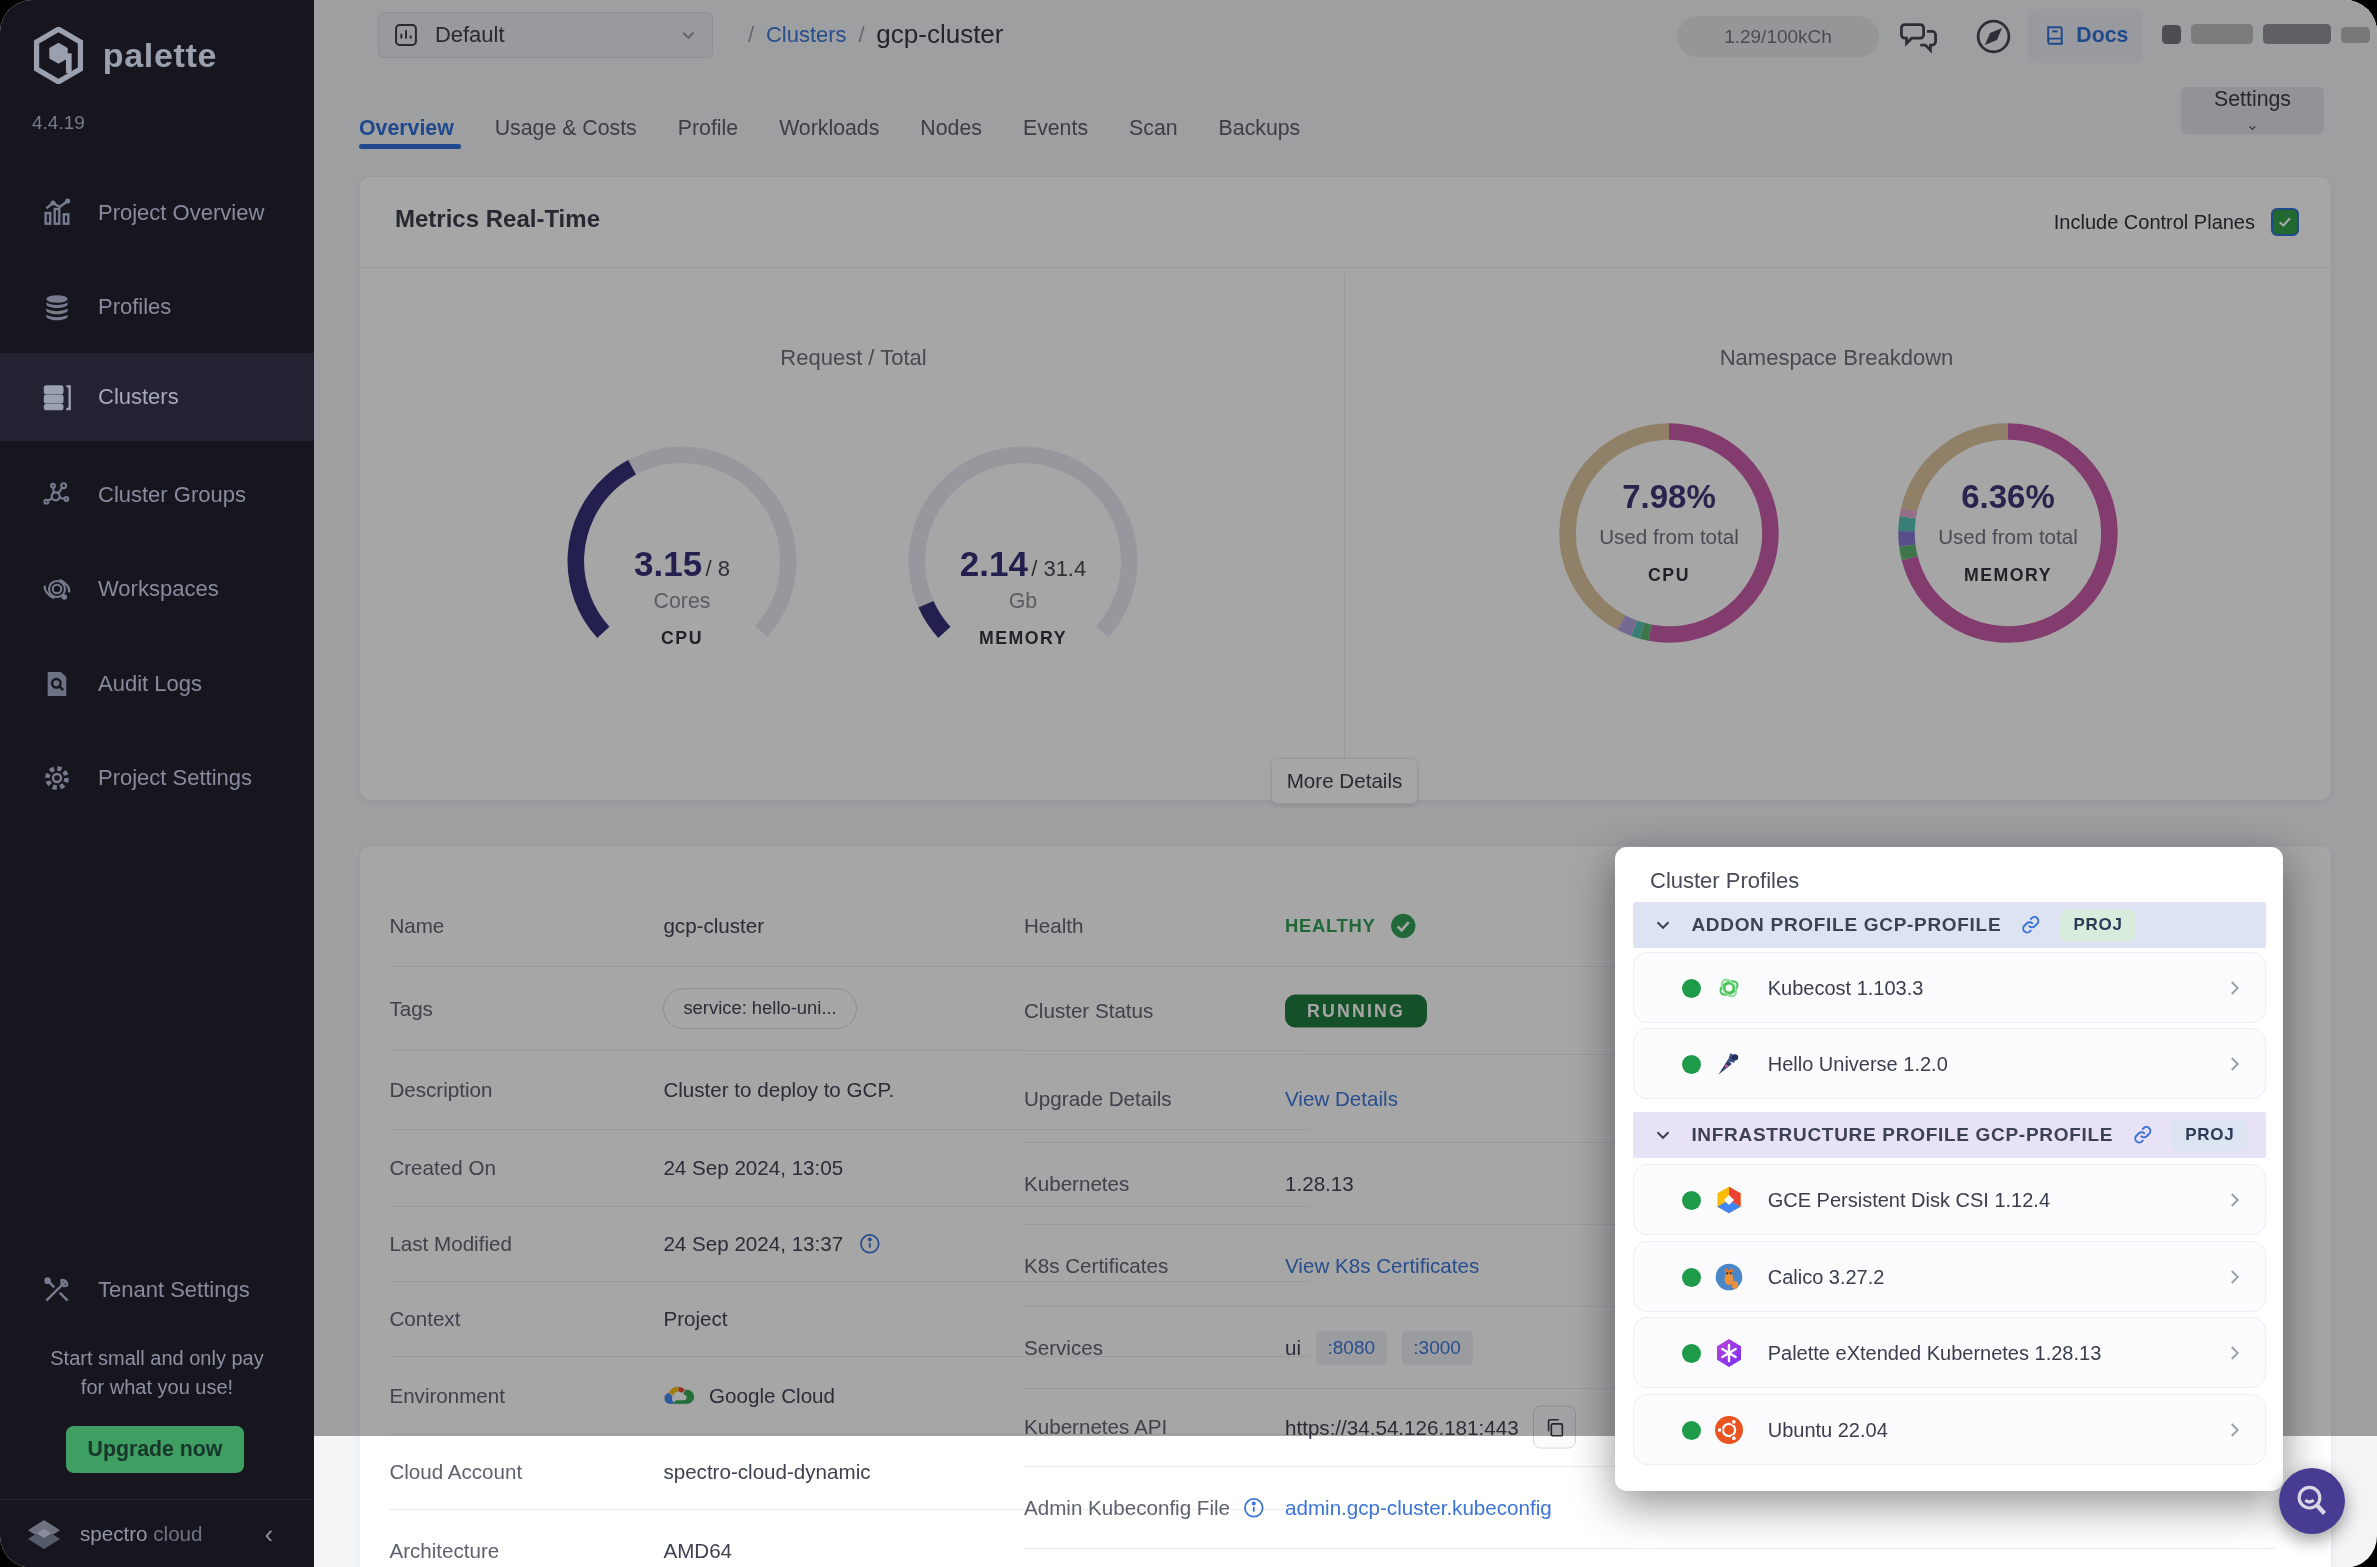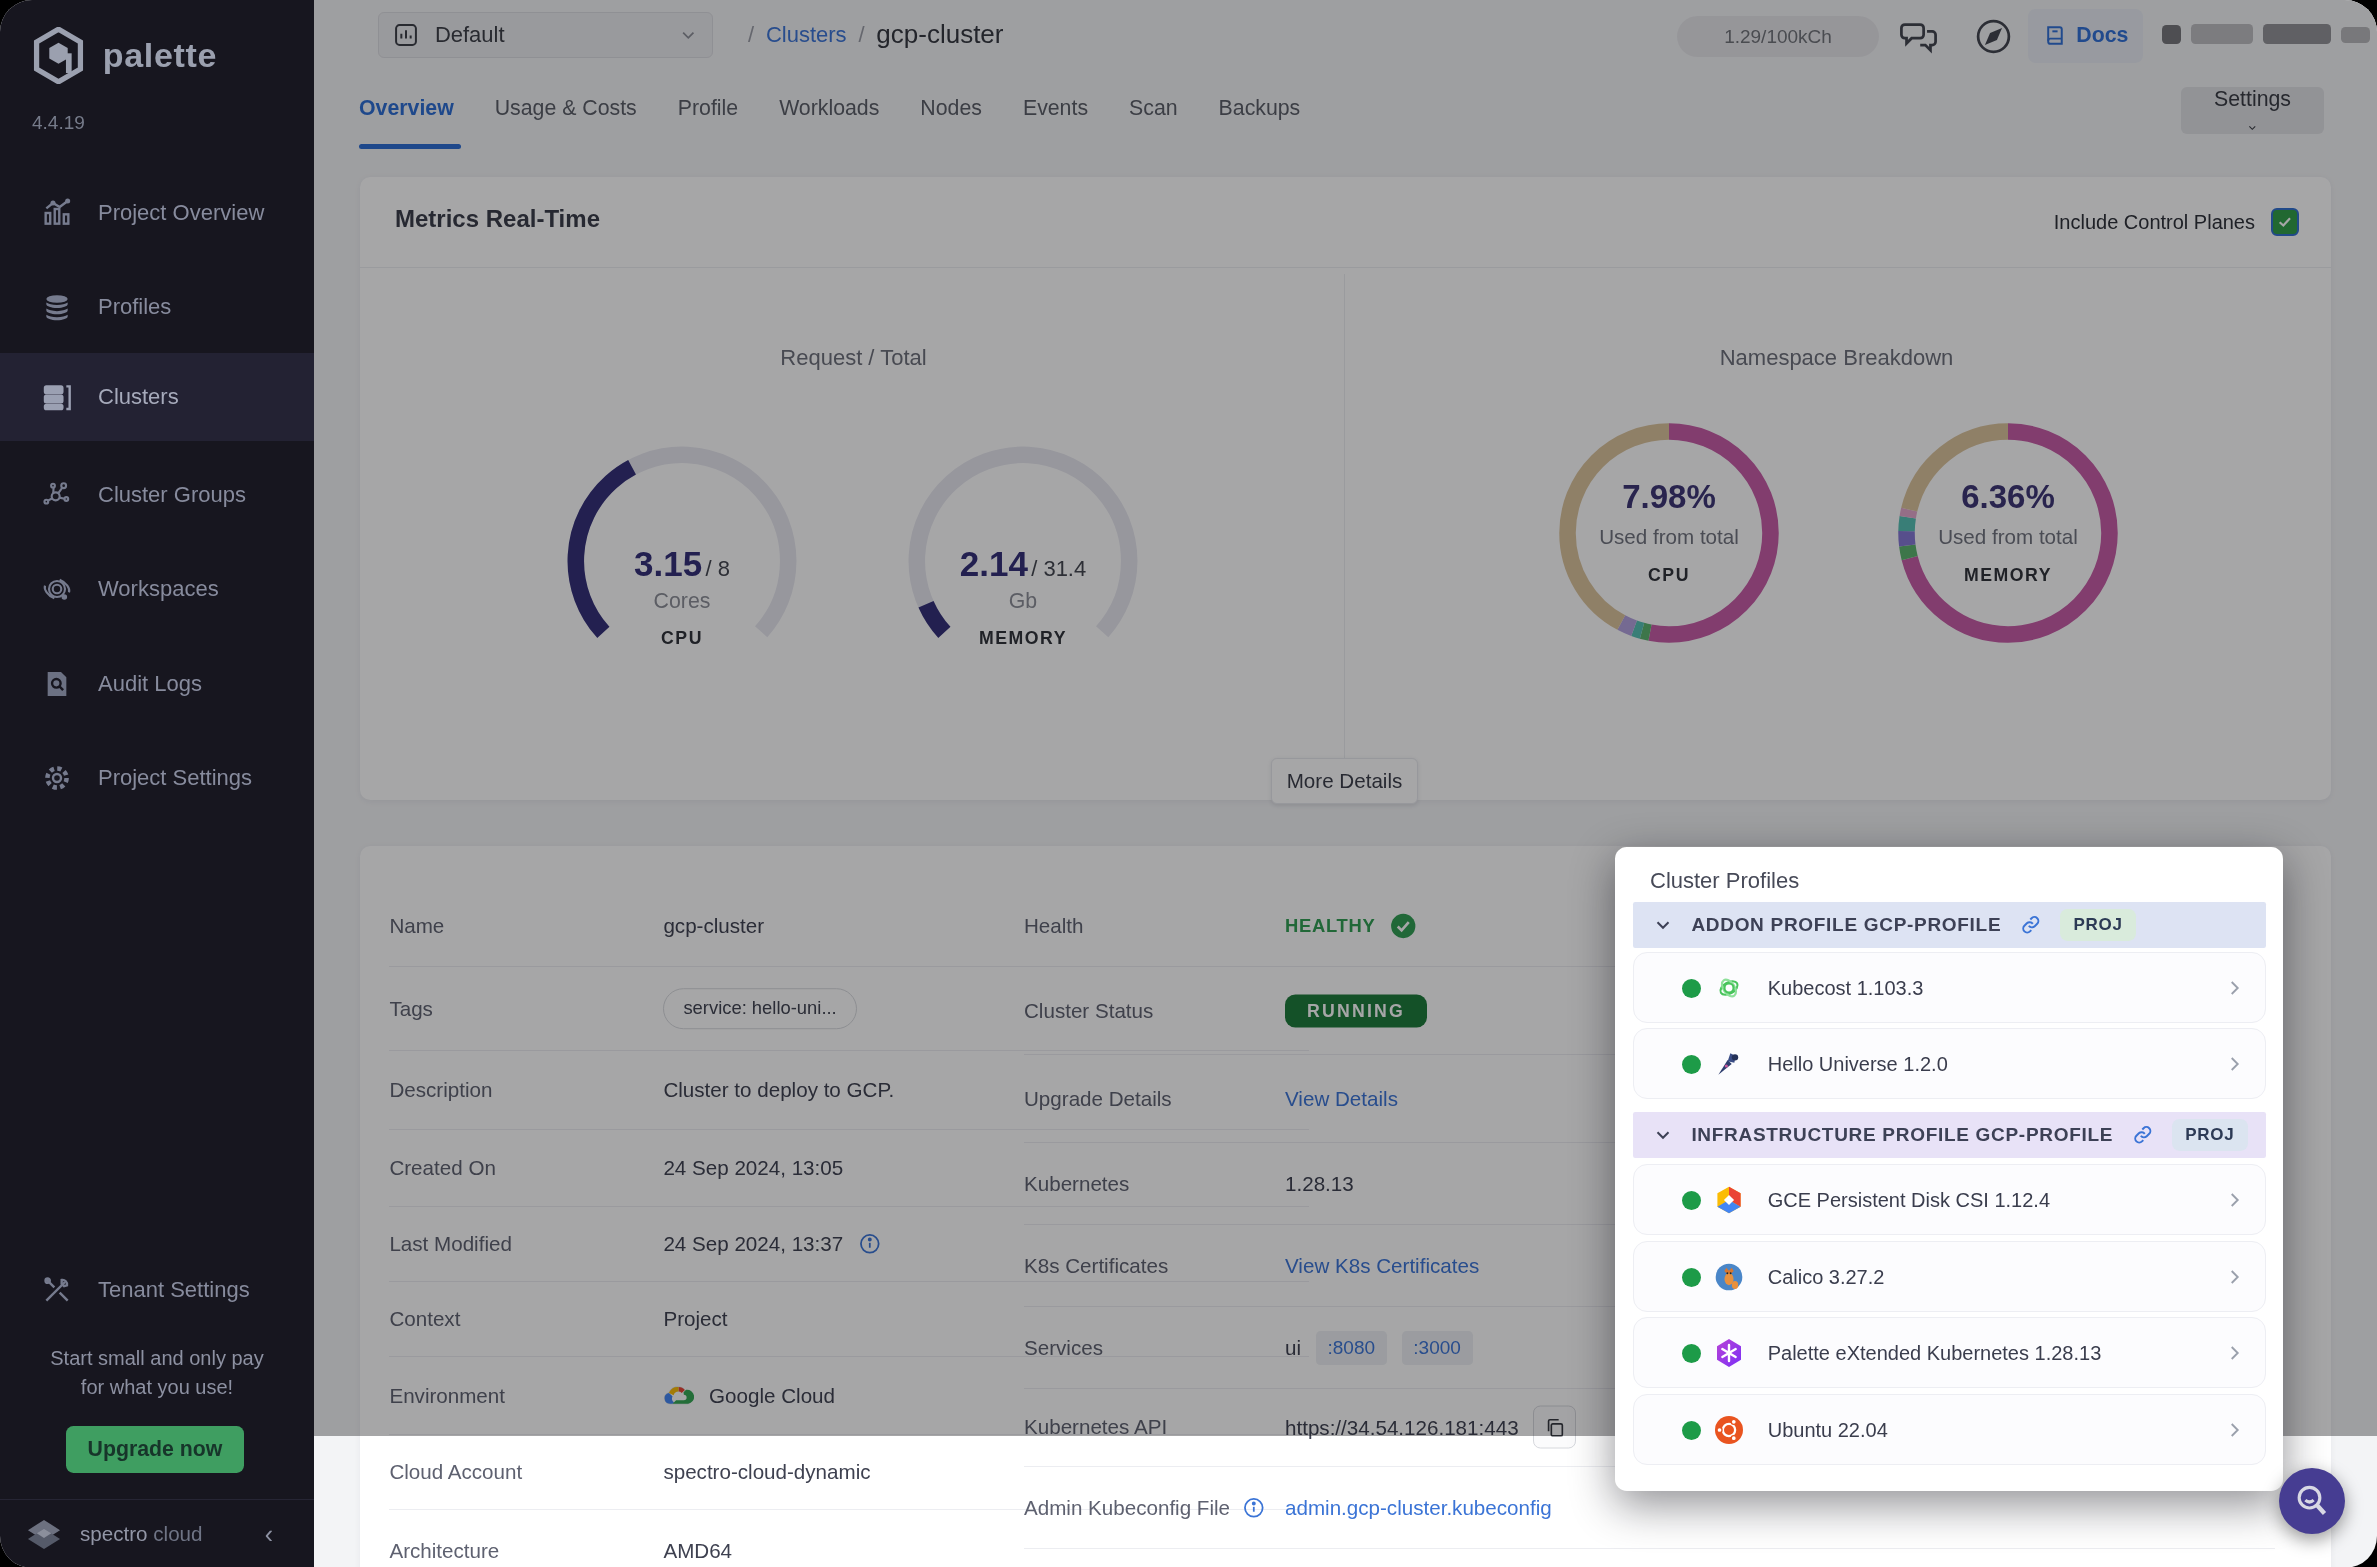--- a/index.html
+++ b/index.html
@@ -51,21 +51,21 @@
     justify-content:center; font-size:19px; color:#6f7278; }
   .topicon { position:absolute; top:16px; width:41px; height:41px; cursor:pointer; }
   .docs-btn { position:absolute; left:1714px; top:8.8px; width:115px; height:54px;
     background:#e9edf5; border-radius:7.4px; display:flex; align-items:center;
     justify-content:center; gap:8.8px; cursor:pointer; }
   .docs-btn span { font-size:21.3px; font-weight:700; color:#2f6fd6; }
   .redact { position:absolute; border-radius:4.4px; }
 
   
   .tabs { position:absolute; left:45px; top:96px; display:flex; gap:41px; }
-  .tab { font-size:21.3px; color:#595d66; cursor:pointer; padding-bottom:20.6px; }
+  .tab { font-size:21.3px; color:#595d66; cursor:pointer; padding-bottom:20.6px;margin-top:20px; }
   .tab.active { color:#2b6cd4; font-weight:600; }
   .tab-underline { position:absolute; left:45px; top:144px; width:102px; height:5.2px;
     background:#2b6cd4; border-radius:2.9px; }
   .settings-btn { position:absolute; left:1867px; top:87px; width:143px; height:47px;
     background:#e0e1e4; border-radius:5.9px; display:flex; align-items:center;
     justify-content:center; gap:10.3px; cursor:pointer;flex-direction:column; }
   .settings-btn span { font-size:21.3px; color:#383b43; }
 
   
   .card { position:absolute; background:#fff; border-radius:10.3px;

